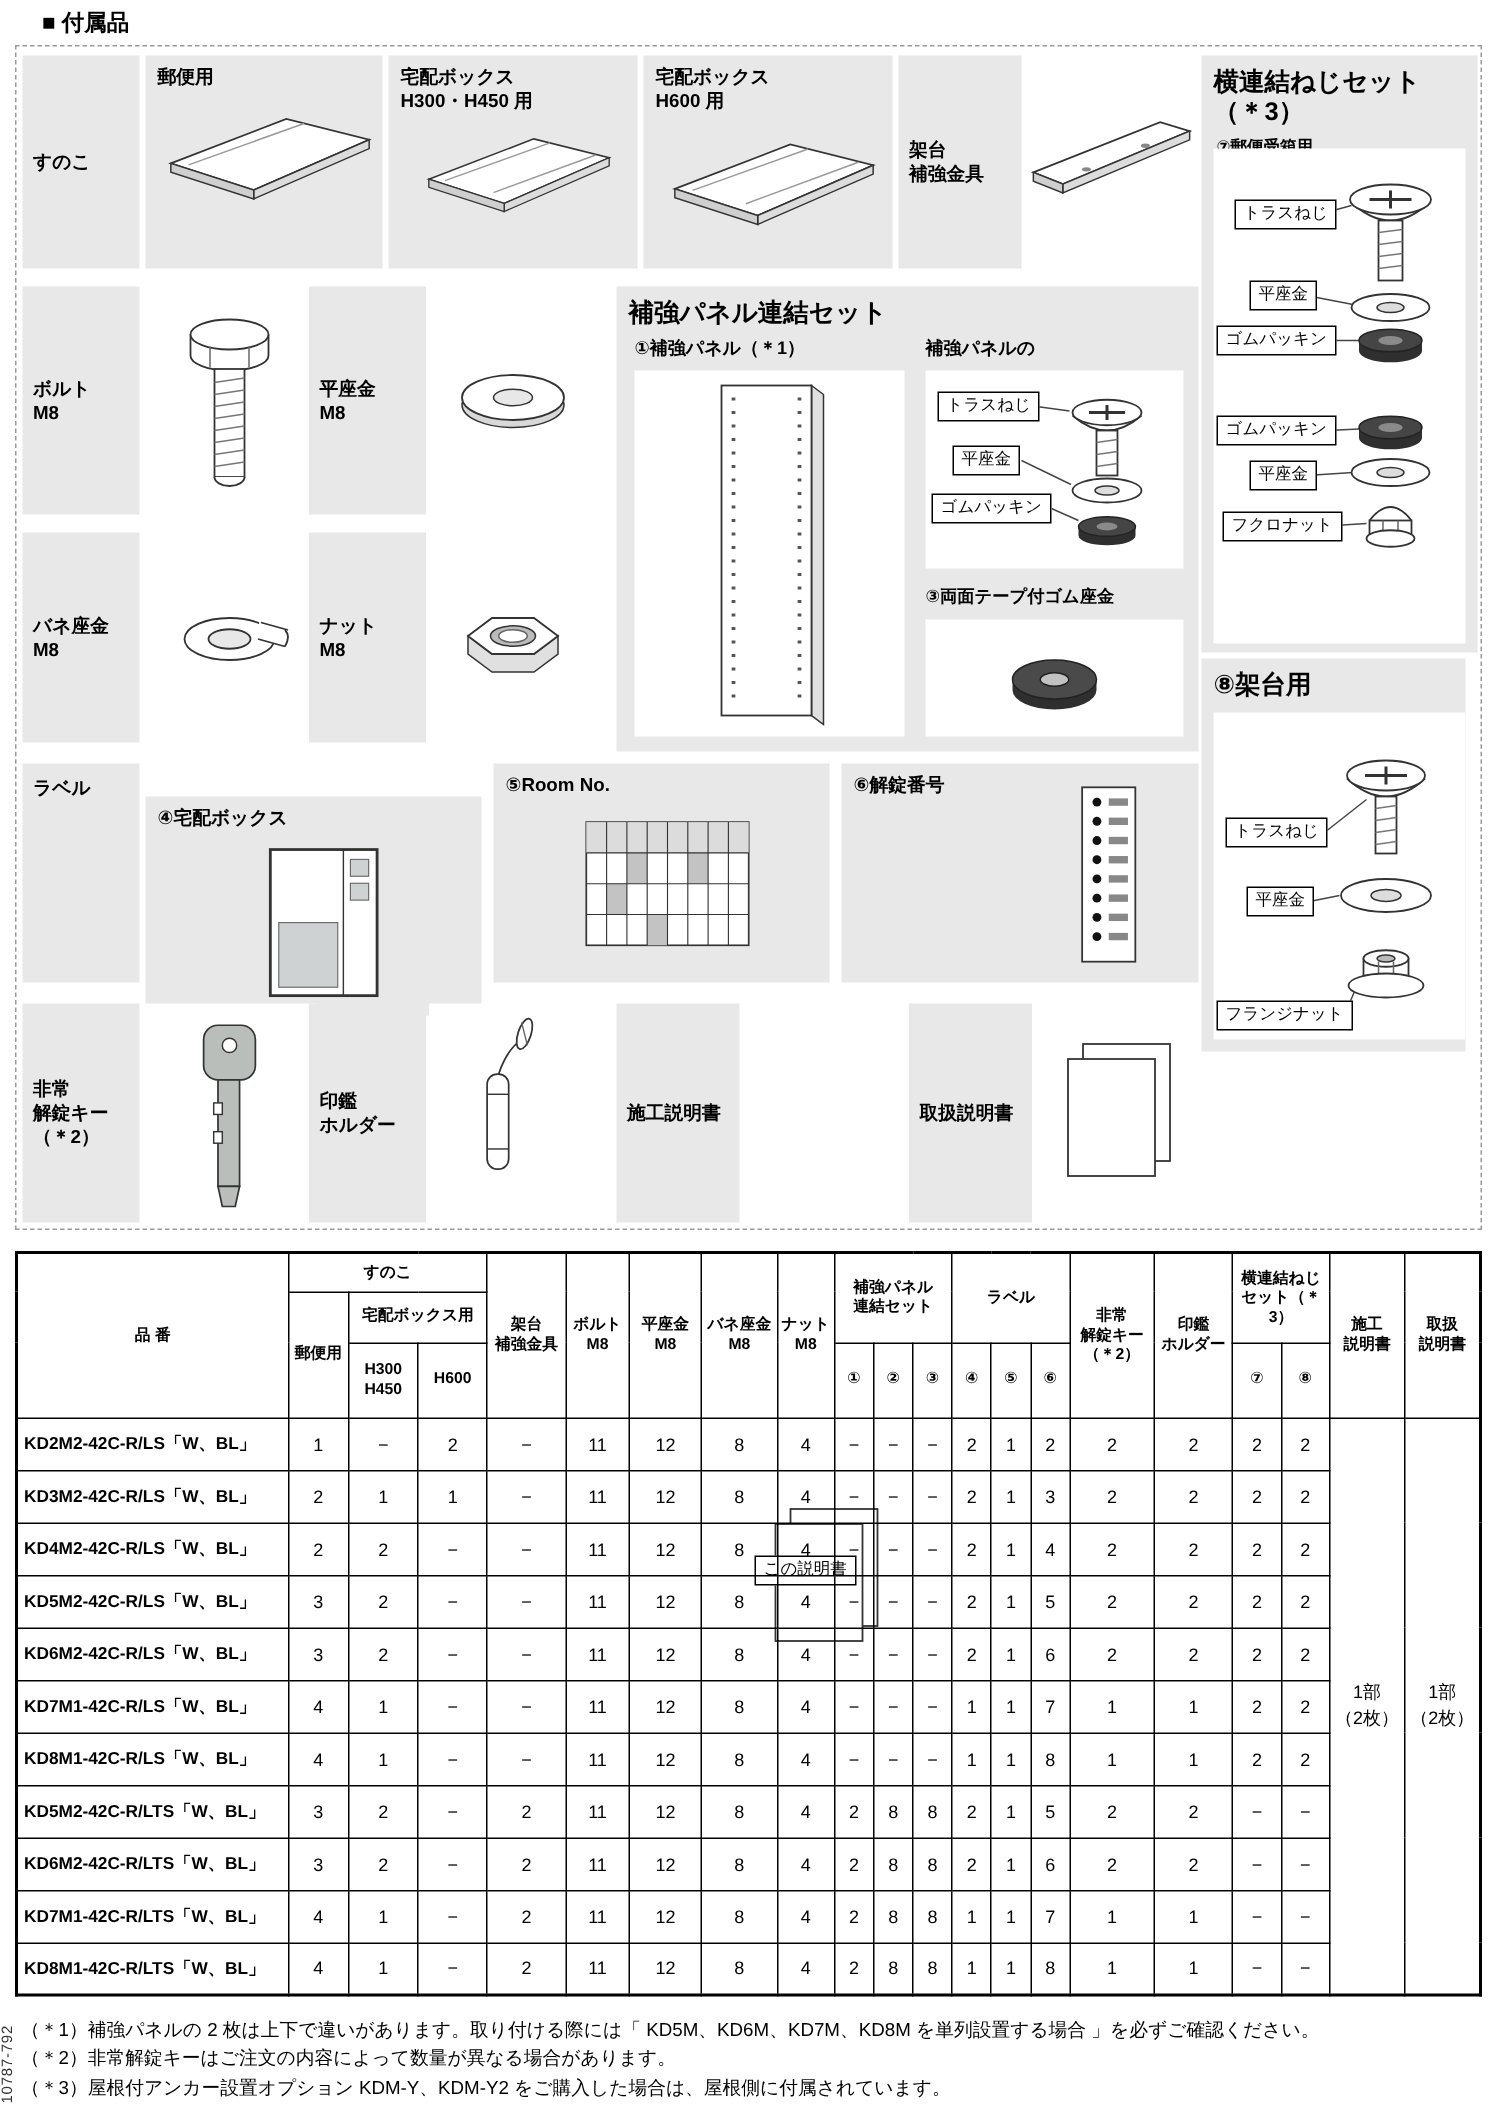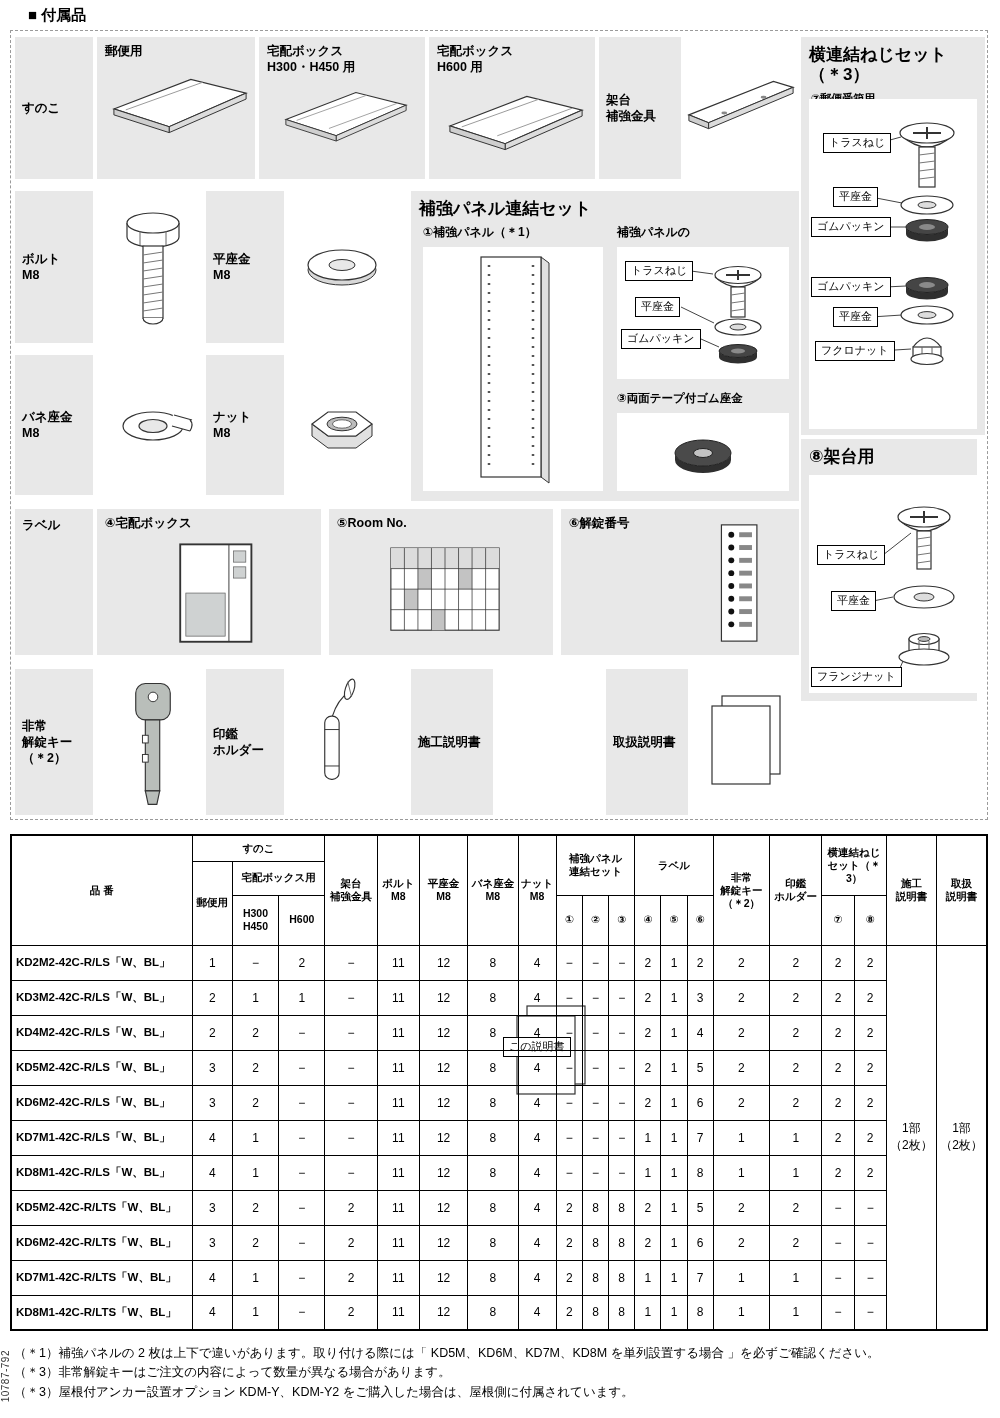--- a/index.html
+++ b/index.html
@@ -315,21 +315,21 @@
         <polygon points="26,54 42,42 70,42 86,54 70,66 42,66" fill="#fff" stroke="#333" stroke-width="1.2"></polygon>
         <ellipse cx="56" cy="54" rx="15" ry="6.8" fill="#bbb" stroke="#333" stroke-width="1"></ellipse>
         <ellipse cx="56" cy="54" rx="9.5" ry="4.2" fill="#fff" stroke="#666" stroke-width="1"></ellipse>
       </svg>
     </div>
 
     <div class="tile top-label-tile" style="left:4px;top:478px;width:78px;height:146px;">
       <div class="tile-title">ラベル</div>
     </div>
 
-    <div class="tile illus-tile" style="left:86px;top:478px;width:224px;height:146px;">
+    <div class="tile illus-tile" style="left:86px;top:500px;width:224px;height:146px;">
       <div class="tile-title">④宅配ボックス</div>
       <svg class="center-illus" width="150" height="118" viewBox="0 0 150 126">
         <rect x="40" y="10" width="76" height="104" fill="#fff" stroke="#333" stroke-width="2"></rect>
         <line x1="92" y1="10" x2="92" y2="114" stroke="#333" stroke-width="1"></line>
         <rect x="97" y="17" width="13" height="12" fill="#cfd2d2" stroke="#666" stroke-width="0.8"></rect>
         <rect x="97" y="34" width="13" height="12" fill="#cfd2d2" stroke="#666" stroke-width="0.8"></rect>
         <rect x="46" y="62" width="42" height="46" fill="#cfd2d2" stroke="#666" stroke-width="0.8"></rect>
       </svg>
     </div>
 
@@ -743,19 +743,19 @@
           <td>1</td>
           <td>1</td>
           <td>−</td>
           <td>−</td>
         </tr>
       </tbody>
   </table>
 
   <div class="footnotes">
     <div>（＊1）補強パネルの 2 枚は上下で違いがあります。取り付ける際には「 KD5M、KD6M、KD7M、KD8M を単列設置する場合 」を必ずご確認ください。</div>
-    <div>（＊3）非常解錠キーはご注文の内容によって数量が異なる場合があります。</div>
+    <div>（＊2）非常解錠キーはご注文の内容によって数量が異なる場合があります。</div>
     <div>（＊3）屋根付アンカー設置オプション KDM-Y、KDM-Y2 をご購入した場合は、屋根側に付属されています。</div>
   </div>
 
   <div class="doc-code">10787-792</div>
 
 </div>
 
 </body></html>

